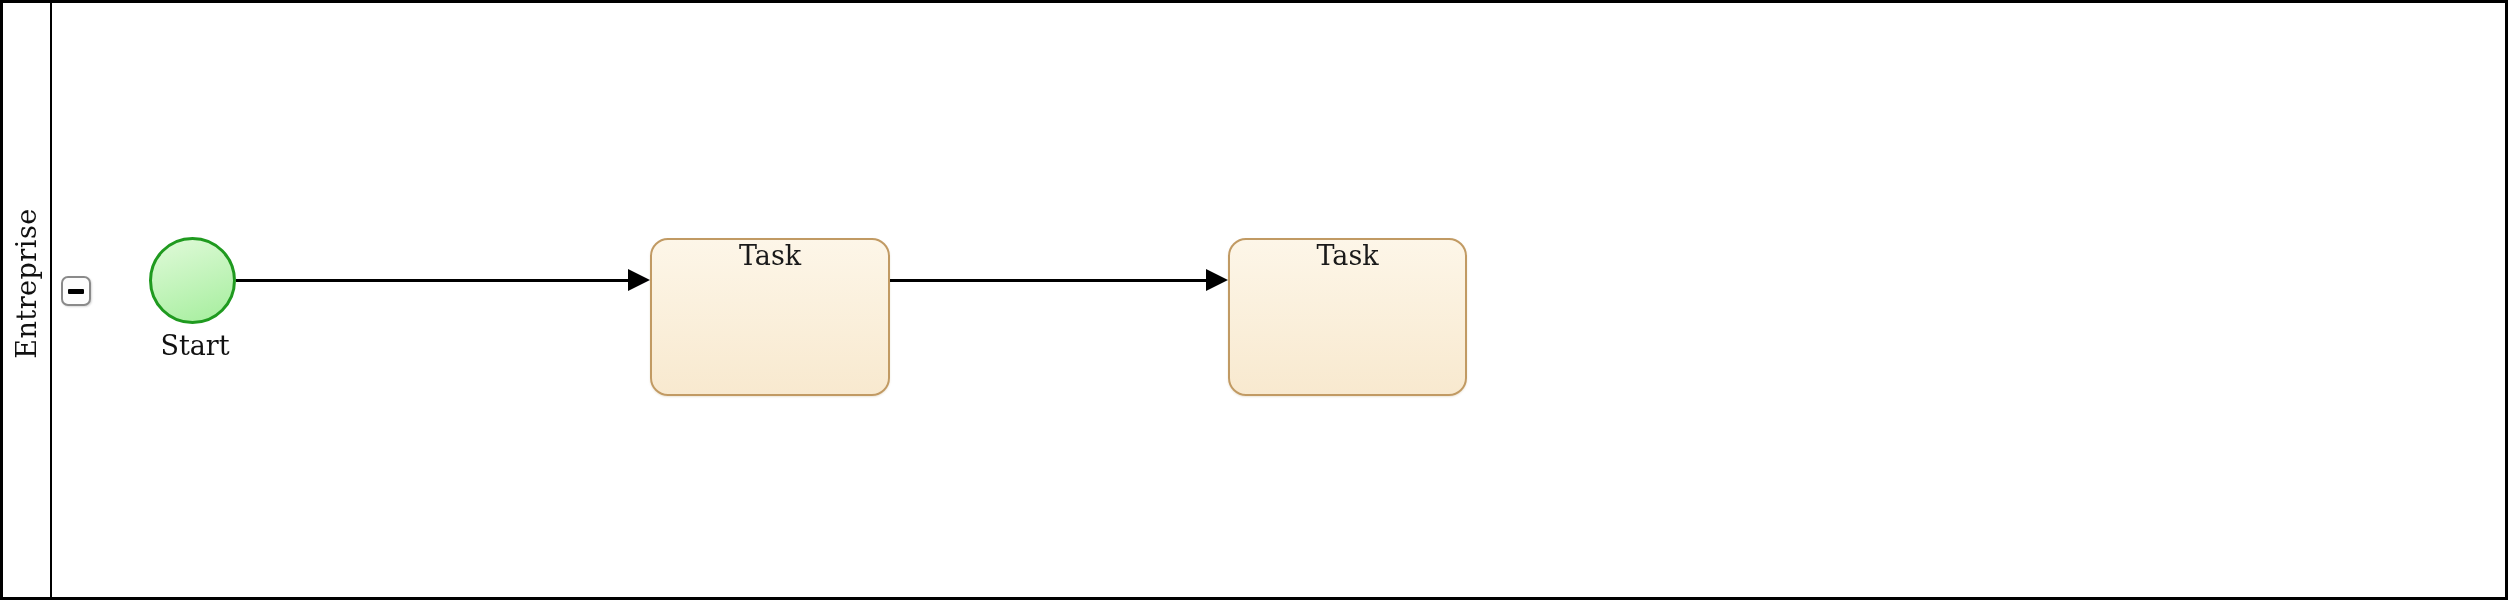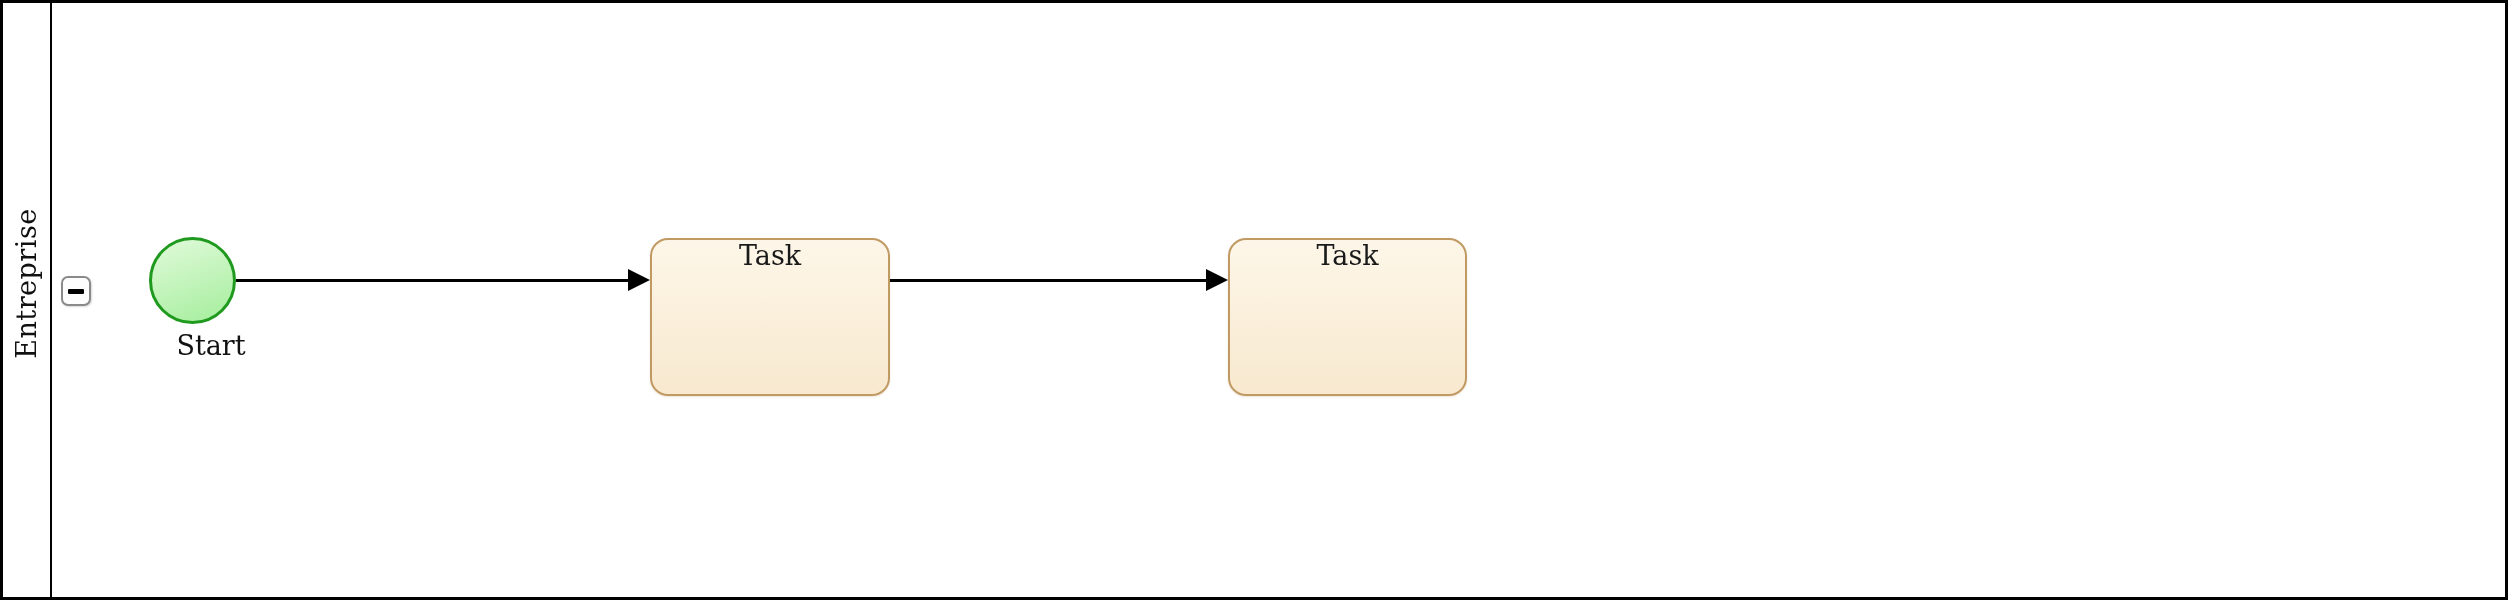--- a/index.html
+++ b/index.html
@@ -72,21 +72,21 @@
     position: absolute;
     left: 149px; top: 237px;
     width: 87px; height: 87px;
     border: 3px solid var(--event_border, #1f9a1f);
     border-radius: 50%;
     background: linear-gradient(160deg, var(--event_fill_top, #e0fad9) 0%, var(--event_fill_bottom, #a5ee9d) 100%);
     box-sizing: border-box;
   }
   .start-label {
     position: absolute;
-    left: 116px; top: 330px;
+    left: 100px; top: 330px;
     width: 190px;
     text-align: center;
     font-size: 27px;
     color: #111;
   }
 
   
   .task {
     position: absolute;
     top: 202px;

